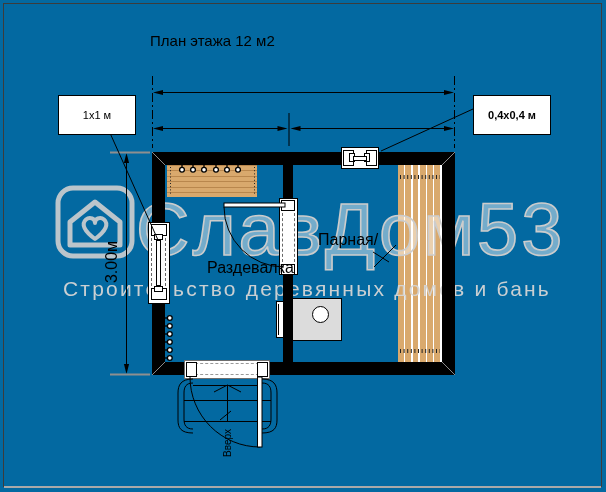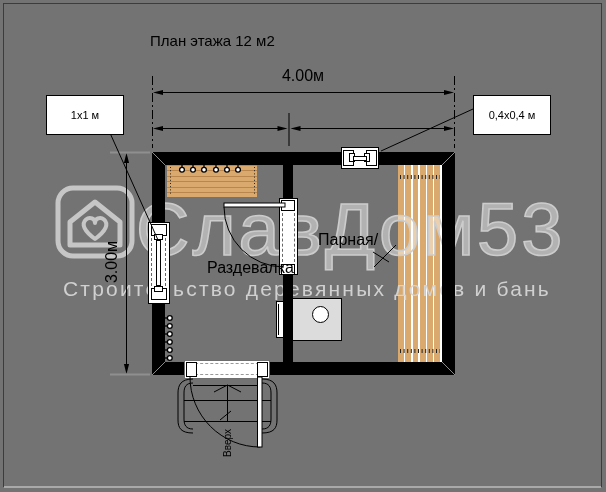--- a/index.html
+++ b/index.html
@@ -1,16 +1,16 @@
 <!DOCTYPE html>
 <html><head>
 <meta charset="utf-8">
 <style>
   html,body{margin:0;padding:0;background:#fff;}
-  #canvas{position:relative;width:606px;height:492px;background:#737373;overflow:hidden;
+  #canvas{position:relative;width:606px;height:492px;background:#0369a1;overflow:hidden;
           font-family:"Liberation Sans", sans-serif;color:#000;}
   .abs{position:absolute;}
   .wall{position:absolute;background:#000;z-index:4;}
   .opening{position:absolute;background:#fff;z-index:5;}
   .sym{position:absolute;background:#fff;border:1px solid #000;z-index:6;box-sizing:border-box;}
   .symg{position:absolute;background:#fff;border:1px solid #6e6e6e;z-index:6;box-sizing:border-box;}
   .dimlbl{position:absolute;font-size:16px;text-align:center;z-index:8;white-space:nowrap;}
   .roomlbl{position:absolute;font-size:16px;z-index:8;white-space:nowrap;}
   .winbox{position:absolute;border:1px solid #000;background:#fff;z-index:8;
           display:flex;align-items:center;justify-content:center;font-size:11px;white-space:nowrap;}
@@ -182,27 +182,26 @@
     </g>
 
     <g stroke="#000" stroke-width="1">
       <line x1="110" y1="133" x2="158" y2="240"></line>
       <line x1="473" y1="109" x2="381" y2="151"></line>
       <line x1="396" y1="245" x2="374" y2="267"></line>
       <line x1="373" y1="252" x2="389" y2="262"></line>
     </g>
   </svg>
 
-  <div class="dimlbl" style="left:263px;top:67px;width:80px;">4.00м</div>
   <div class="dimlbl" style="left:72px;top:253px;width:80px;transform:rotate(-90deg);">3.00м</div>
 
-  <div class="winbox" style="left:46px;top:95px;width:76px;height:38px;align-items:center;">
+  <div class="winbox" style="left:58px;top:95px;width:76px;height:38px;align-items:center;">
     <span>1x1 м</span>
   </div>
-  <div class="winbox" style="left:473px;top:95px;width:76px;height:38px;">
+  <div class="winbox" style="left:473px;top:95px;width:76px;height:38px;font-weight:bold;">
     <span>0,4x0,4 м</span>
   </div>
 
   <div class="roomlbl" style="left:167px;top:259px;margin-left:40px;">Раздевалка</div>
   <div class="roomlbl" style="left:318px;top:230px;line-height:19px;">
     <div>Парная/</div>
   </div>
 
   <div class="abs" style="left:208px;top:437px;width:40px;height:12px;font-size:10px;text-align:center;
               transform:rotate(-90deg);z-index:8;white-space:nowrap;">Вверх</div>

